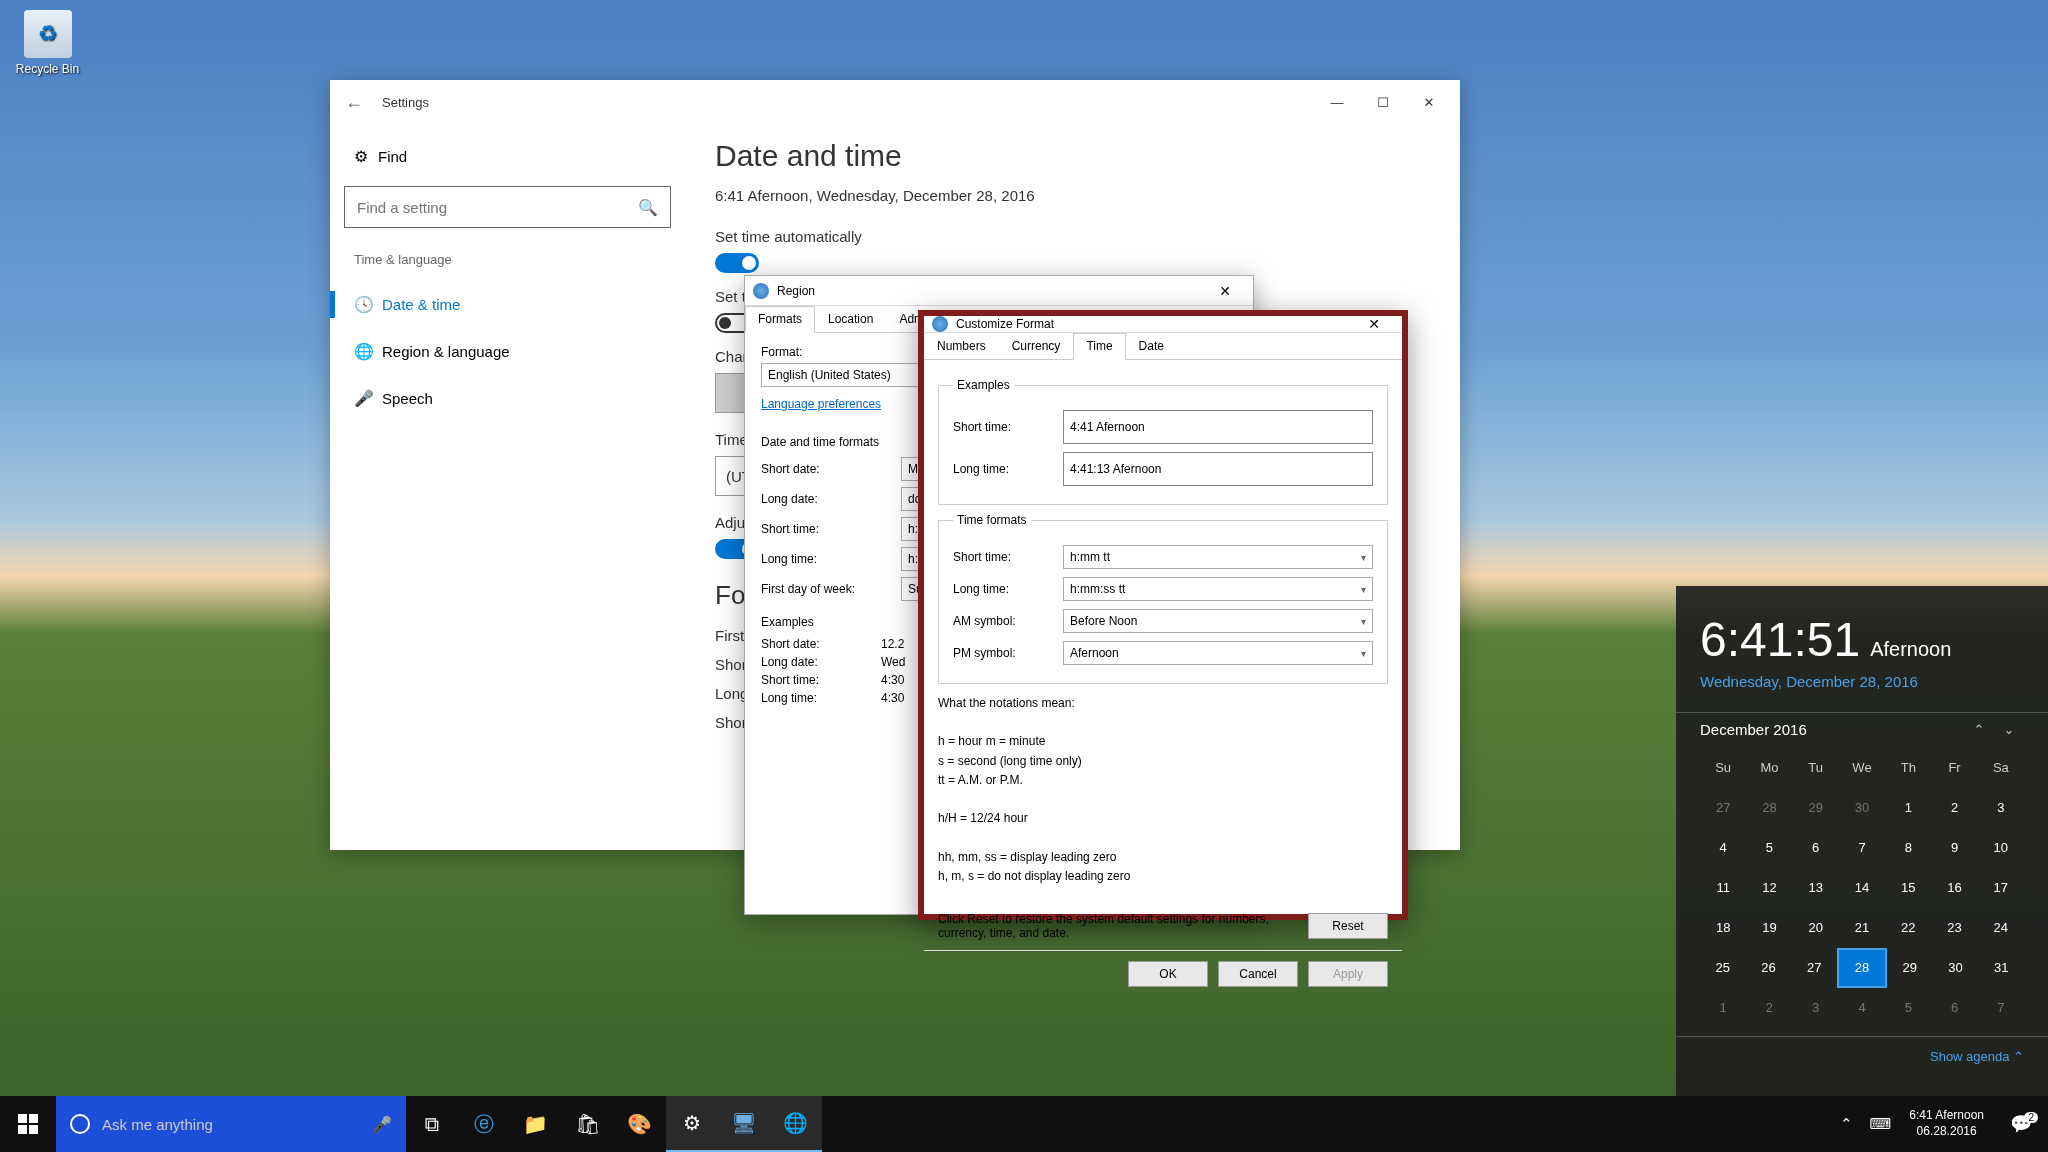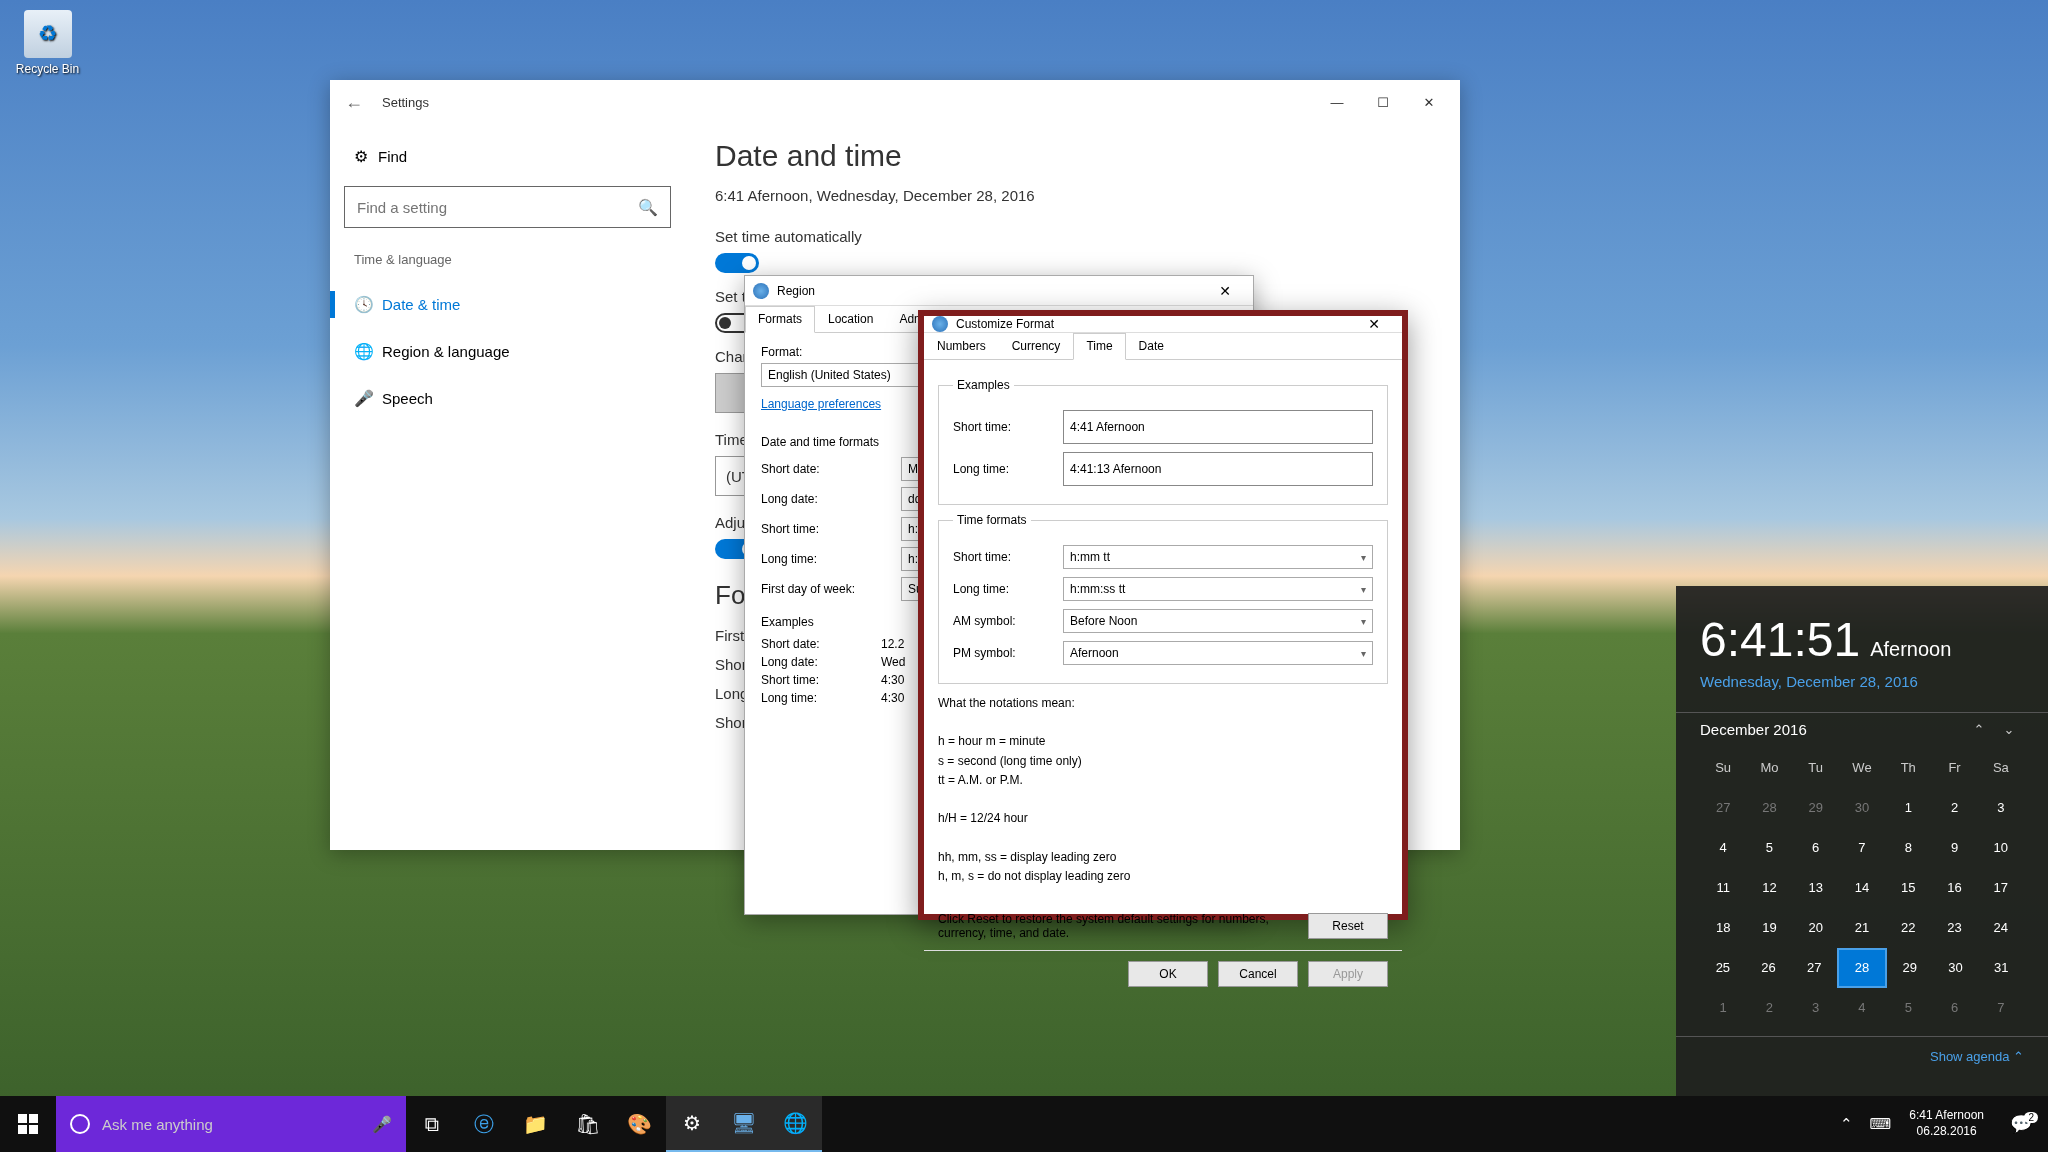--- a/index.html
+++ b/index.html
@@ -79,34 +79,34 @@
 
 .flyout { position:absolute; top:586px; right:0; width:372px; height:510px; background:rgba(30,30,30,.92); color:#fff; padding:26px 24px 12px; }
 .flyout .big { font-size:48px; font-weight:300; display:flex; align-items:baseline; gap:10px; }
 .flyout .big .sfx { font-size:20px; font-weight:400; }
 .flyout .date { color:#4aa0e8; font-size:15px; margin:6px 0 22px; cursor:pointer; border-top:0; }
 .flyout hr { border:0; border-top:1px solid #555; margin:8px -24px; }
 .mhdr { display:flex; align-items:center; margin:8px 0 10px; }
 .mhdr .m { font-size:15px; flex:1; }
 .mhdr .chev { width:30px; text-align:center; color:#ccc; cursor:pointer; font-size:13px; }
 .cal { width:100%; }
-.cal .dow,.cal .wk { display:flex; }
+.cal .dow,.cal .wk { display:flex;justify-content:center; }
 .cal .dow span,.cal .wk span { flex:1; text-align:center; font-size:13px; height:40px; line-height:40px; }
 .cal .dow span { color:#ccc; }
 .cal .wk span { cursor:pointer; }
 .cal .wk span.other { color:#777; }
 .cal .wk span.today { background:#0078d7; border:2px solid #4aa0e8; line-height:36px; }
 .agenda { text-align:right; color:#4aa0e8; font-size:13px; margin-top:12px; cursor:pointer; }
 
 
 .taskbar { position:absolute; bottom:0; left:0; right:0; height:56px; background:#101010; display:flex; align-items:center; color:#fff; }
 .start { width:56px; height:56px; display:flex; align-items:center; justify-content:center; cursor:pointer; }
 .win-logo { width:20px; height:20px; display:grid; grid-template:1fr 1fr/1fr 1fr; gap:2px; }
 .win-logo span { background:#fff; }
-.cortana { display:flex; align-items:center; height:56px; width:350px; background:#6d28d9; padding:0 14px; gap:12px; cursor:text; }
+.cortana { display:flex; align-items:center; height:56px; width:350px; background:#1d4ed8; padding:0 14px; gap:12px; cursor:text; }
 .cortana .ring { width:20px; height:20px; border:2px solid #fff; border-radius:50%; }
 .cortana .txt { color:#ccc; font-size:15px; flex:1; }
 .cortana .mic { color:#ccc; }
 .tbtn { width:52px; height:56px; display:flex; align-items:center; justify-content:center; cursor:pointer; font-size:20px; }
 .tbtn.active { border-bottom:2px solid #76b9ed; background:#2a2a2a; }
 .tray { margin-left:auto; display:flex; align-items:center; height:56px; }
 .tray .ti { width:34px; text-align:center; font-size:15px; cursor:pointer; }
 .clock { text-align:center; font-size:12px; line-height:1.3; padding:0 12px; cursor:pointer; }
 .notif { width:52px; text-align:center; font-size:18px; cursor:pointer; position:relative; }
 .notif .badge { position:absolute; bottom:12px; right:10px; background:#fff; color:#000; font-size:10px; border-radius:8px; padding:0 4px; }

